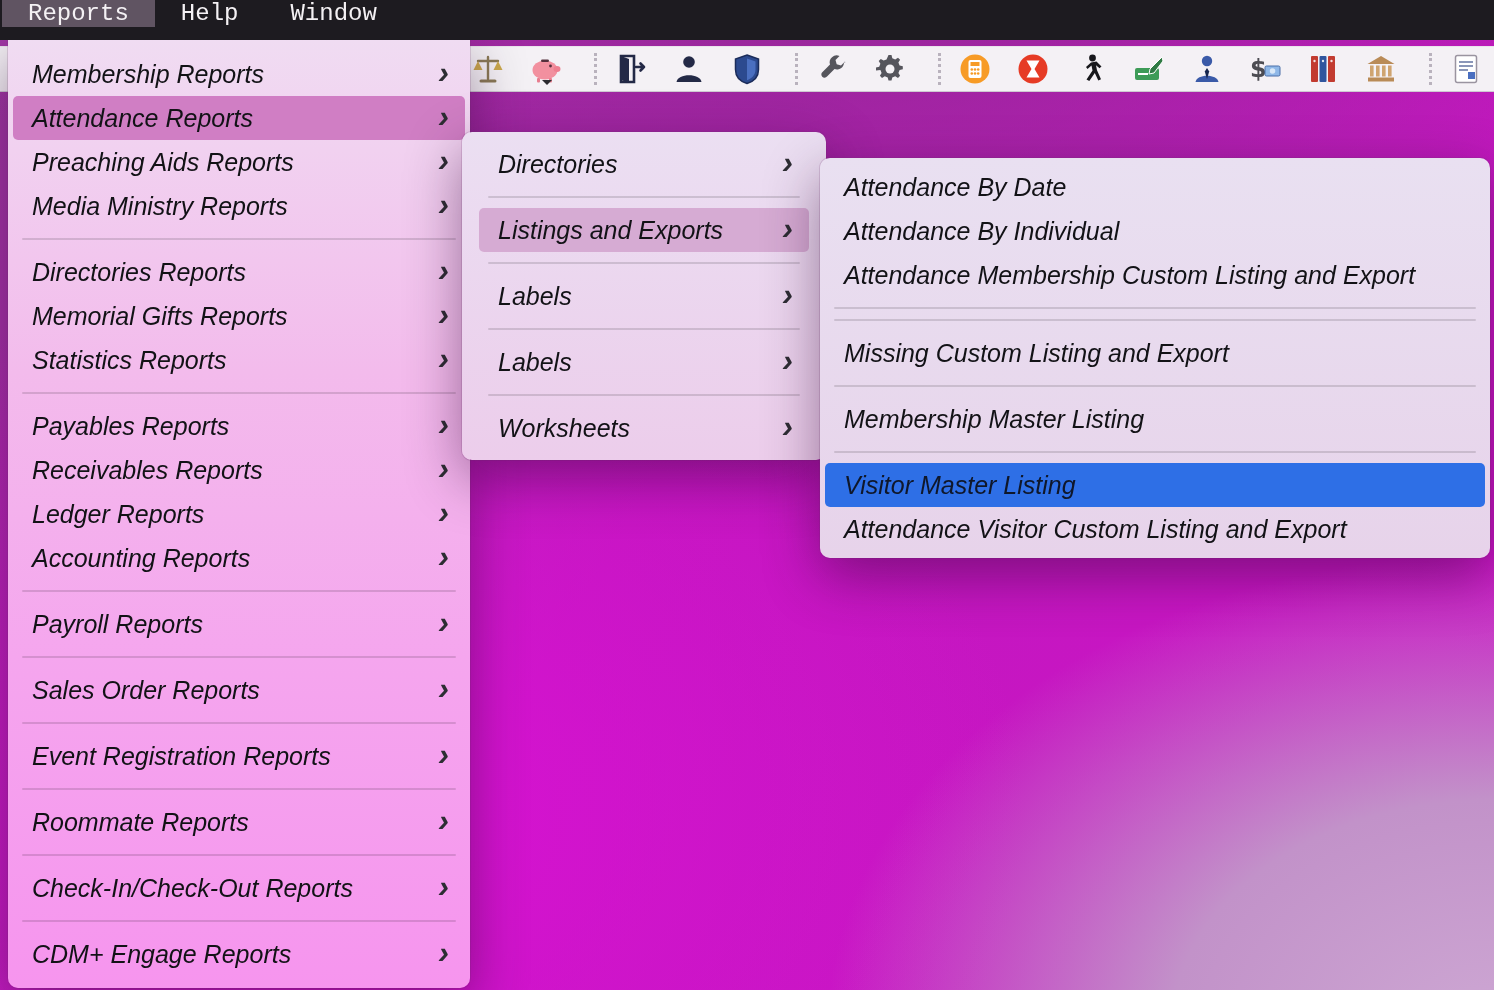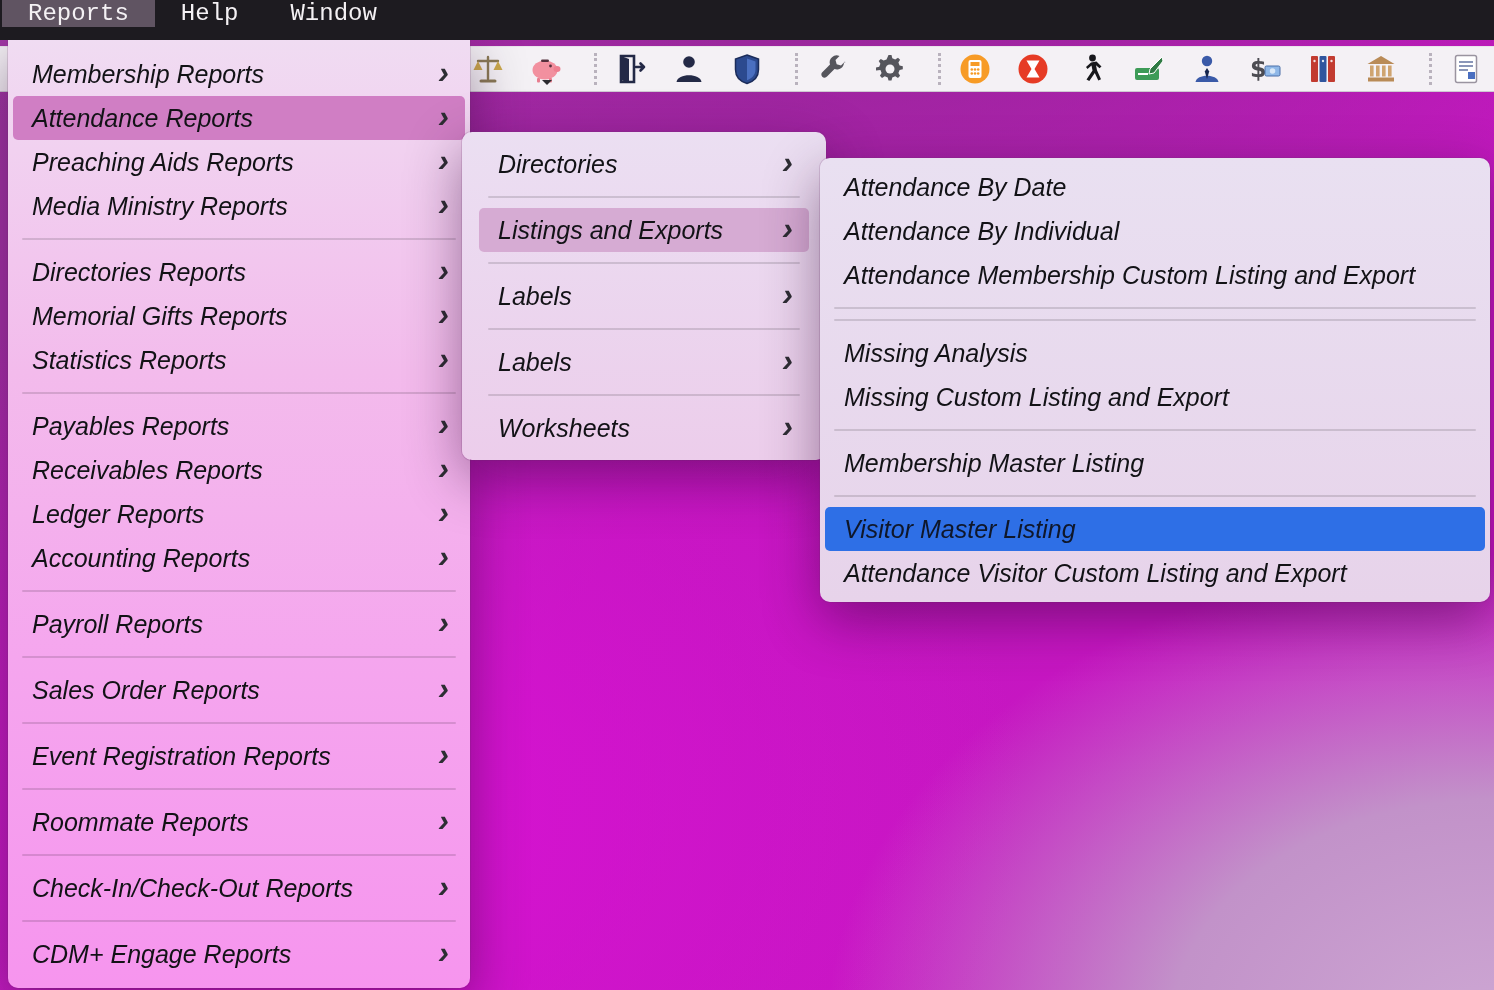--- a/index.html
+++ b/index.html
@@ -361,23 +361,20 @@
     </div>
   <div class="mi">
       <span class="lbl">Attendance By Individual</span>
     </div>
   <div class="mi">
       <span class="lbl">Attendance Membership Custom Listing and Export</span>
     </div>
   <div class="sep"></div>
   <div class="sep"></div>
   <div class="mi">
-      <span class="lbl">Missing Analysis</span>
-    </div>
-  <div class="mi">
       <span class="lbl">Missing Custom Listing and Export</span>
     </div>
   <div class="sep"></div>
   <div class="mi">
       <span class="lbl">Membership Master Listing</span>
     </div>
   <div class="sep"></div>
   <div class="mi selected">
       <span class="lbl">Visitor Master Listing</span>
     </div>

